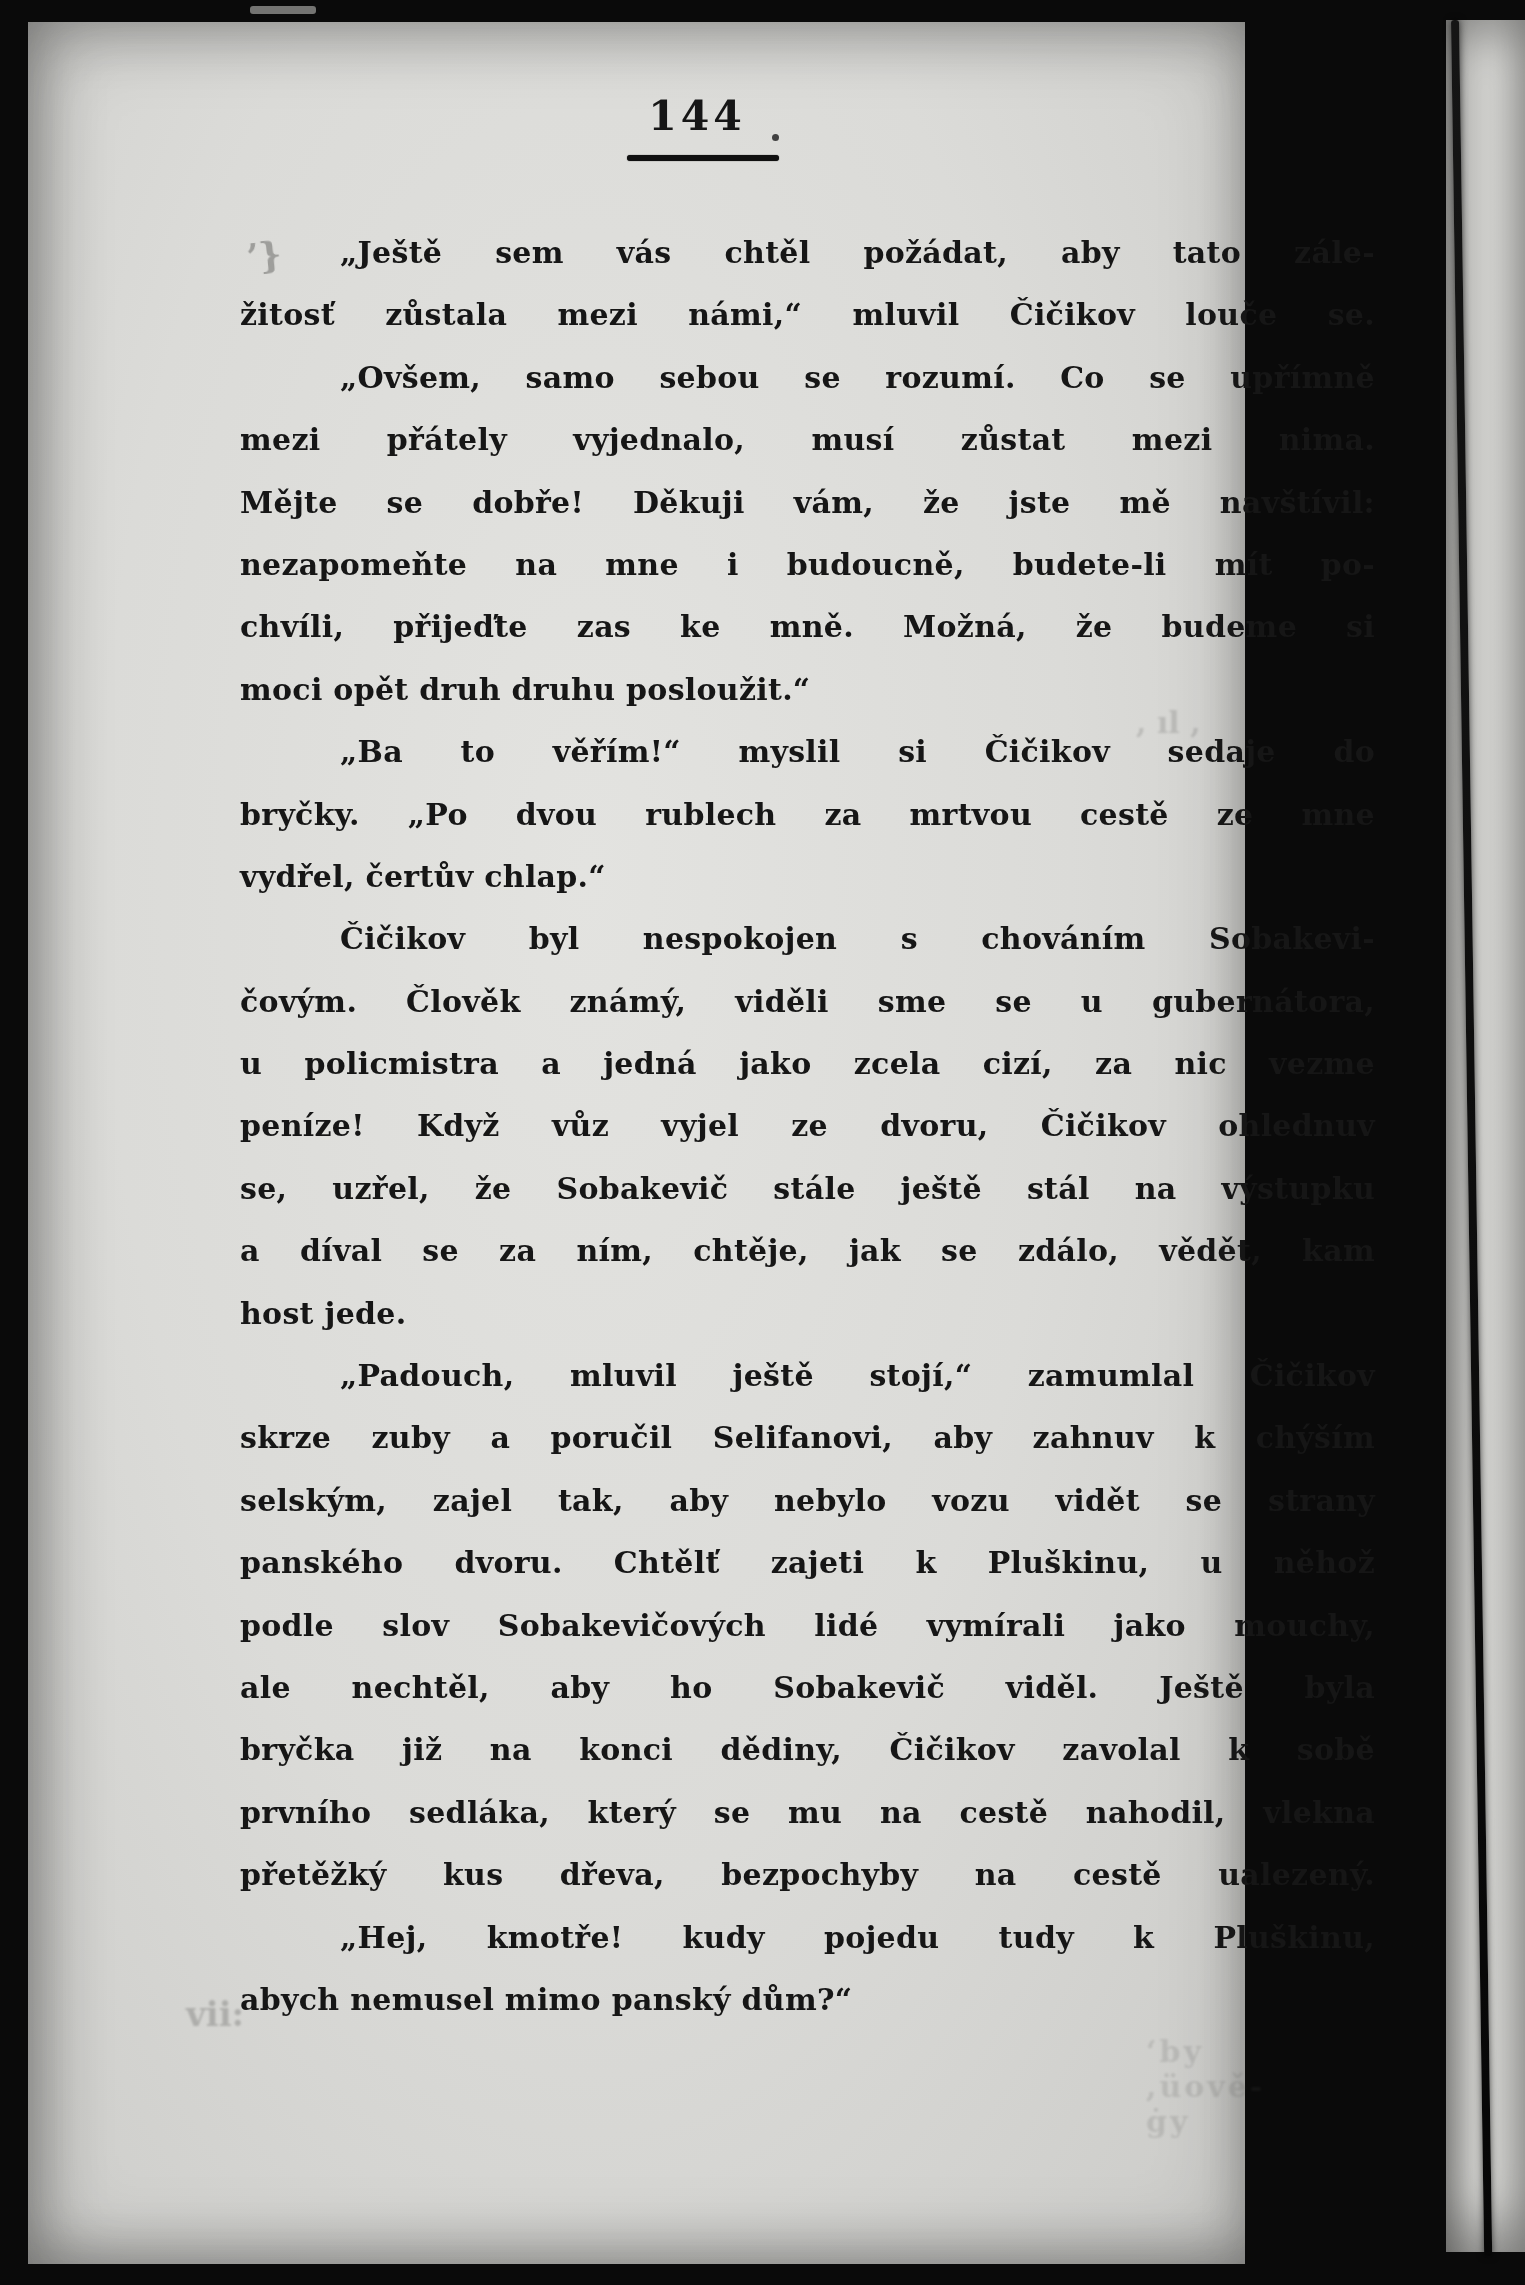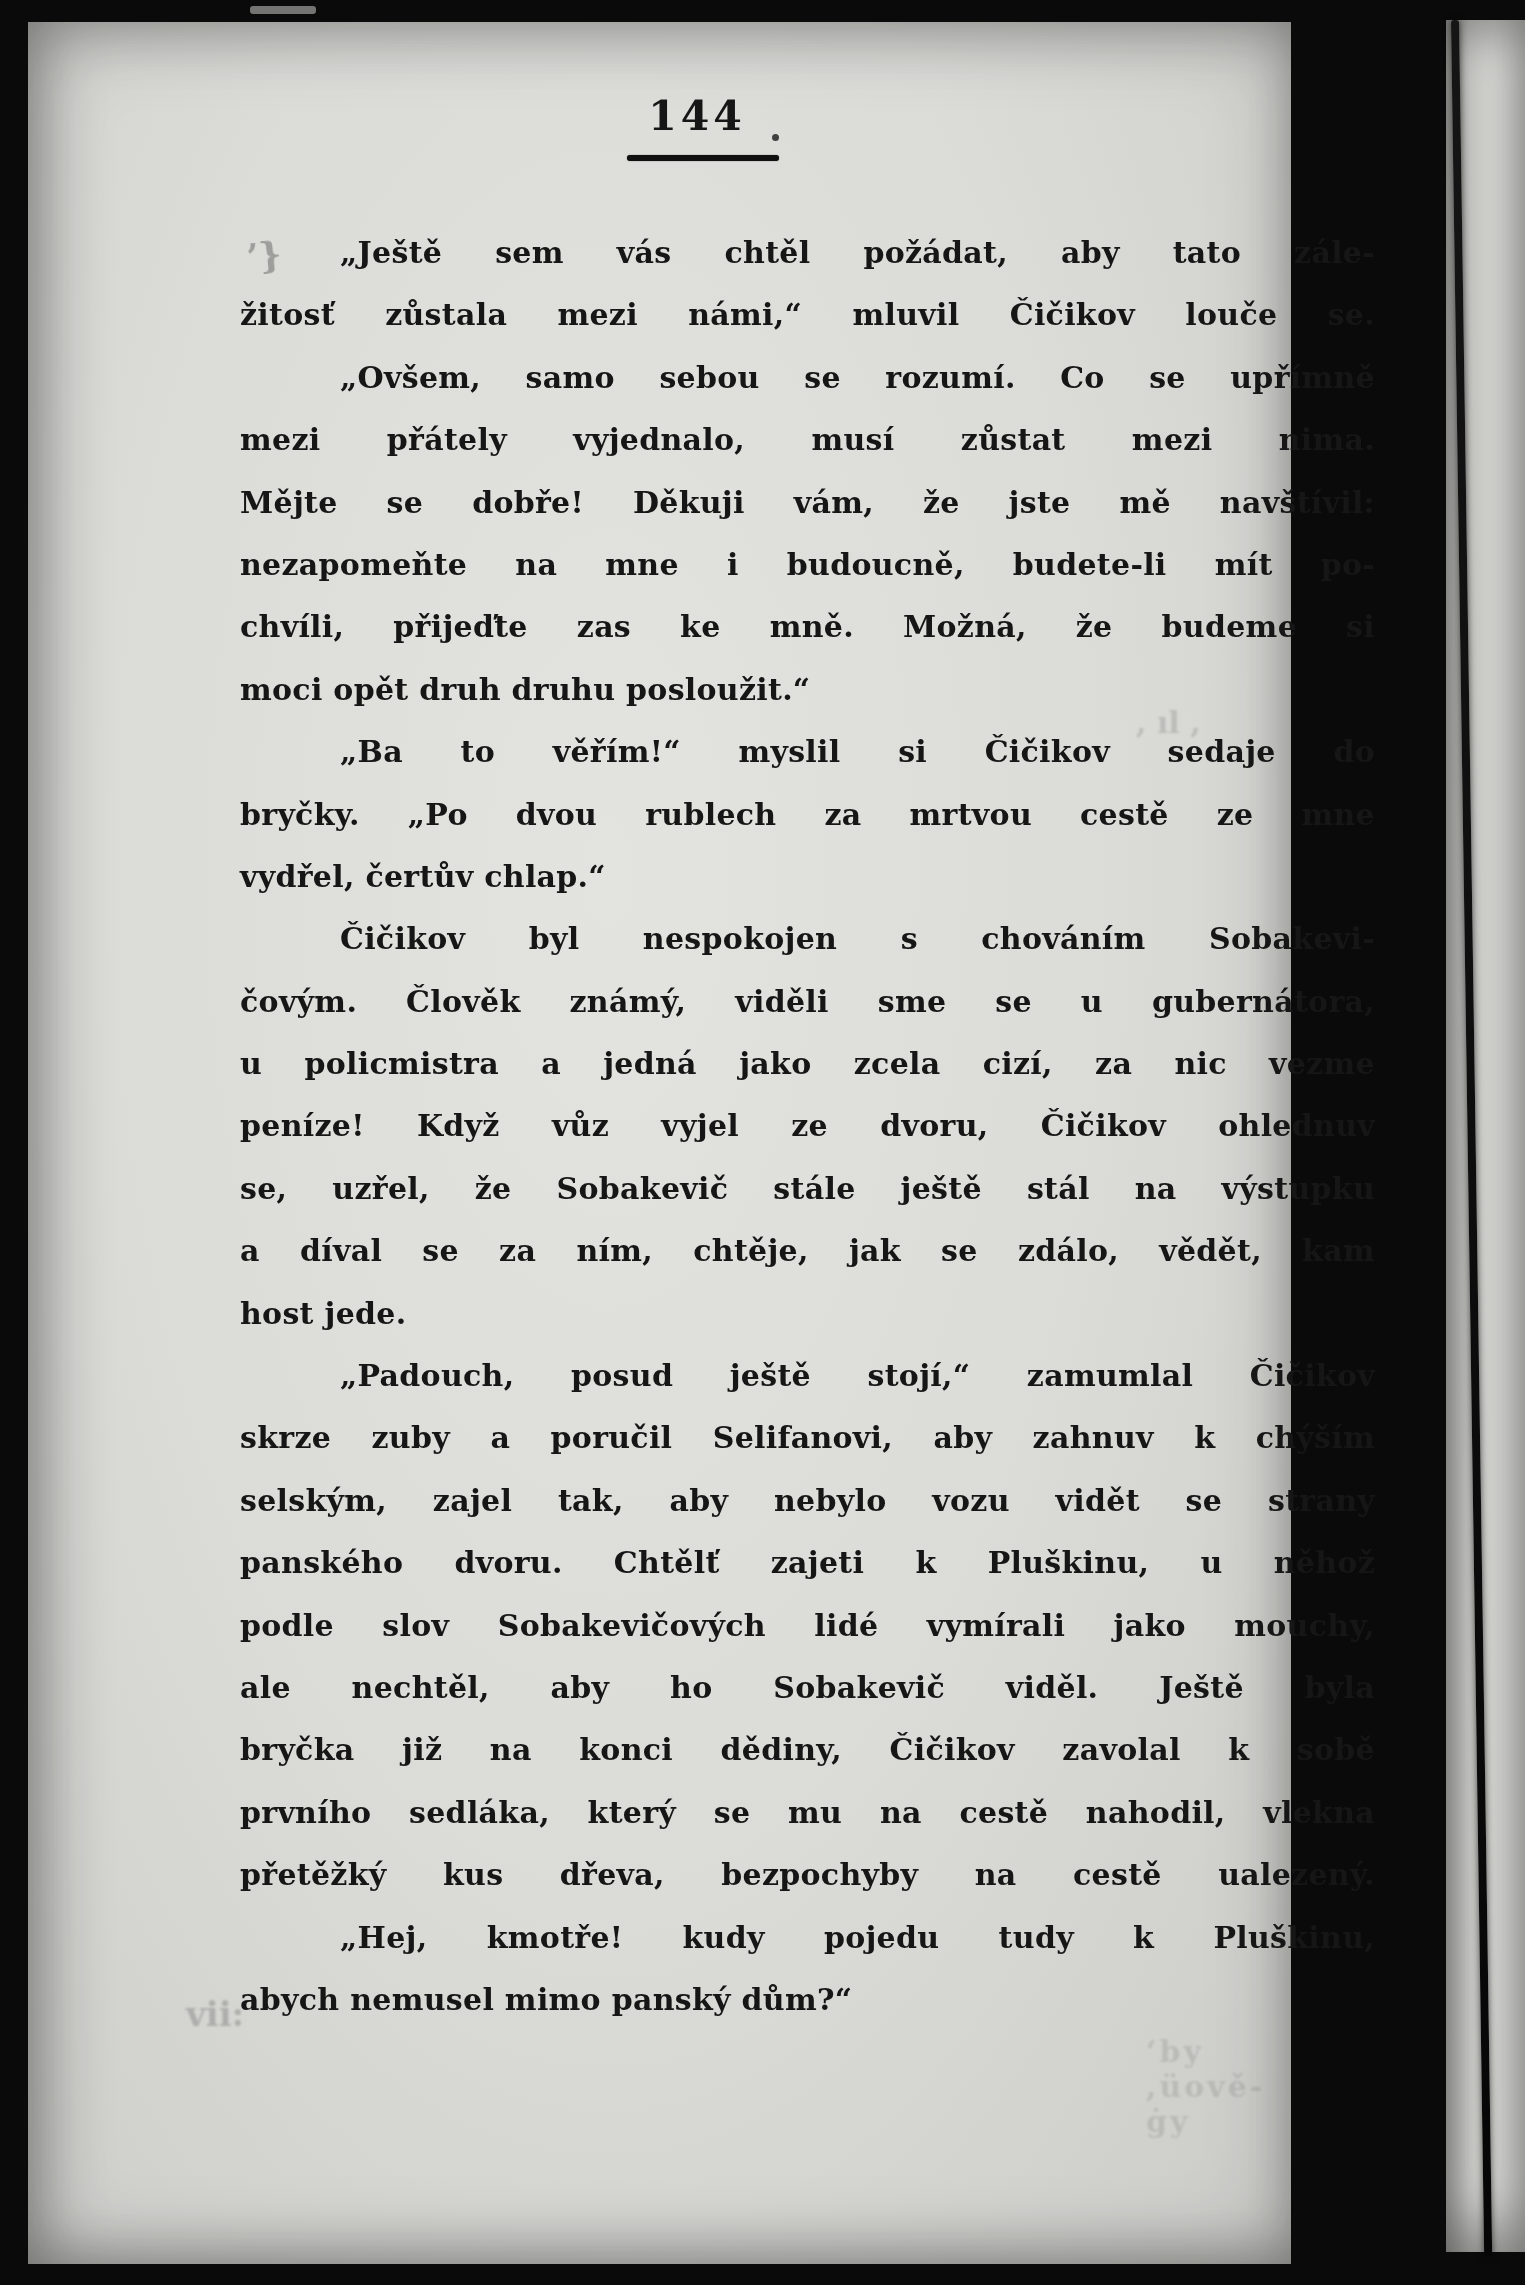--- a/index.html
+++ b/index.html
@@ -39,21 +39,20 @@
   }
   
   .page{
     position:absolute;left:28px;top:22px;width:1217px;height:2242px;
     background:radial-gradient(ellipse at 46% 38%, #e3e3e0 0%, var(--paper) 52%, #cccc c9 100%);
     background:radial-gradient(ellipse at 46% 38%, #e3e3e0 0%, var(--paper) 52%, #cbcbc8 100%);
     box-shadow:inset 0 0 90px rgba(0,0,0,.20),
                inset 28px 0 55px rgba(0,0,0,.13),
                inset 0 24px 50px rgba(0,0,0,.10),
                inset 0 -20px 45px rgba(0,0,0,.14);
-    padding-left:46px;
   }
   .page-number{
     position:absolute;left:569px;top:70px;width:200px;height:48px;
     text-align:center;font-size:41px;line-height:48px;font-weight:bold;
     color:var(--ink);letter-spacing:4px;
   }
   .page-number-rule{
     position:absolute;left:599px;top:133px;width:152px;height:6px;
     background:#101010;border-radius:3px;
     box-shadow:0 0 1px rgba(0,0,0,.8);
@@ -113,21 +112,21 @@
         <div class="line indent fill">„Ba to věřím!“ myslil si Čičikov sedaje do</div>
         <div class="line fill">bryčky. „Po dvou rublech za mrtvou cestě ze mne</div>
         <div class="line">vydřel, čertův chlap.“</div>
         <div class="line indent fill">Čičikov byl nespokojen s chováním Sobakevi-</div>
         <div class="line fill">čovým. Člověk známý, viděli sme se u gubernátora,</div>
         <div class="line fill">u policmistra a jedná jako zcela cizí, za nic vezme</div>
         <div class="line fill">peníze! Když vůz vyjel ze dvoru, Čičikov ohlednuv</div>
         <div class="line fill">se, uzřel, že Sobakevič stále ještě stál na výstupku</div>
         <div class="line fill">a díval se za ním, chtěje, jak se zdálo, vědět, kam</div>
         <div class="line">host jede.</div>
-        <div class="line indent fill">„Padouch, posud ještě stojí,“ zamumlal Čičikov</div>
+        <div class="line indent fill">„Padouch, mluvil ještě stojí,“ zamumlal Čičikov</div>
         <div class="line fill">skrze zuby a poručil Selifanovi, aby zahnuv k chýším</div>
         <div class="line fill">selským, zajel tak, aby nebylo vozu vidět se strany</div>
         <div class="line fill">panského dvoru. Chtělť zajeti k Pluškinu, u něhož</div>
         <div class="line fill">podle slov Sobakevičových lidé vymírali jako mouchy,</div>
         <div class="line fill">ale nechtěl, aby ho Sobakevič viděl. Ještě byla</div>
         <div class="line fill">bryčka již na konci dědiny, Čičikov zavolal k sobě</div>
         <div class="line fill">prvního sedláka, který se mu na cestě nahodil, vlekna</div>
         <div class="line fill">přetěžký kus dřeva, bezpochyby na cestě ualezený.</div>
         <div class="line indent fill">„Hej, kmotře! kudy pojedu tudy k Pluškinu,</div>
         <div class="line">abych nemusel mimo panský dům?“</div>

